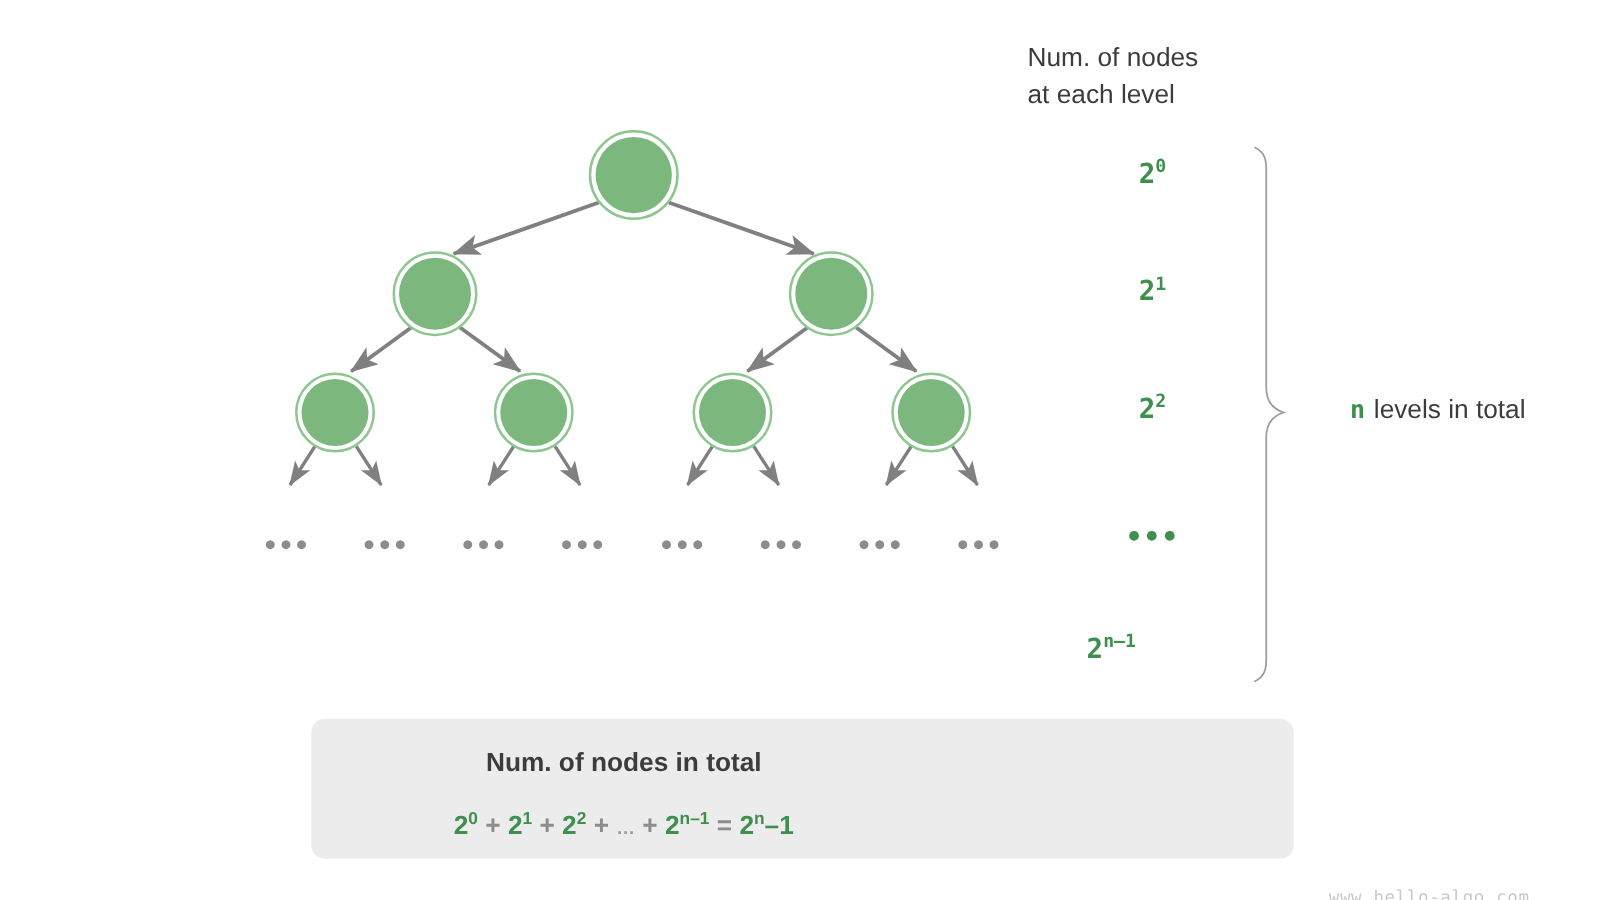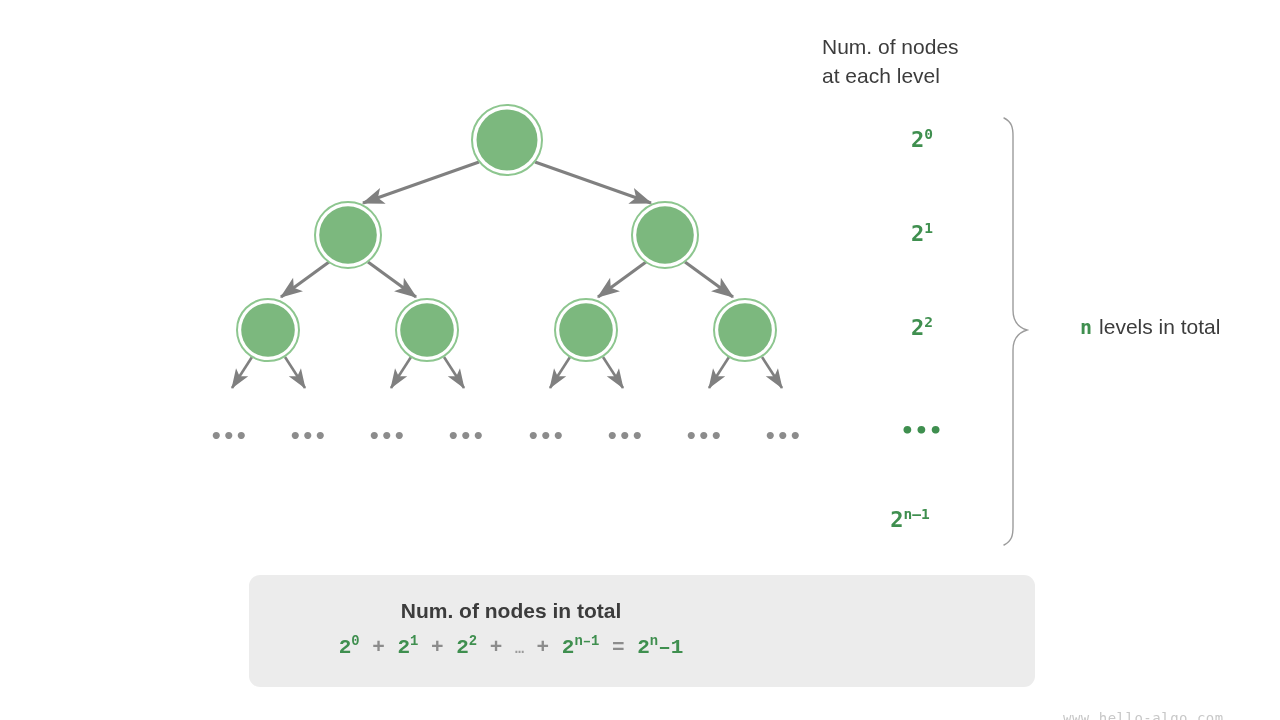--- a/index.html
+++ b/index.html
@@ -98,22 +98,22 @@
     position: absolute;
     text-align: center;
   }
   .summary-heading {
     font-size: 21px;
     font-weight: bold;
     color: #3c3c3c;
     white-space: nowrap;
   }
   .summary-formula {
-    margin-top: 13px;
-    font-family: Liberation Mono, monospace;
+    margin-top: 26px;
+    font-family: Liberation Sans, sans-serif;
     font-weight: bold;
     font-size: 21px;
     white-space: nowrap;
   }
   .summary-formula .t  { color: #3f8f4f; }
   .summary-formula .op { color: #8c8c8c; font-weight: bold; }
   .summary-formula .el { color: #9a9a9a; font-size: 15px; }
   .summary-formula sup {
     font-size: 0.66em;
     vertical-align: super;
@@ -223,40 +223,40 @@
 </div>
 
 <div class="abs level-label" style="left:847px; top:315px;">
   <span>2</span><sup>2</sup>
 </div>
 
 <div class="abs level-label dots" style="left:847px; top:418px;">
   <span>•••</span>
 </div>
 
-<div class="abs level-label" style="left:835px; top:507px;">
+<div class="abs level-label" style="left:814px; top:507px;">
   <span>2</span><sup>n–1</sup>
 </div>
 
 <div class="abs" id="brace-caption">
   <span class="var">n</span><span>levels in total</span>
 </div>
 
 <div class="abs tree-dots" style="left:209px; top:424px;">•••</div>
 <div class="abs tree-dots" style="left:288px; top:424px;">•••</div>
 <div class="abs tree-dots" style="left:367px; top:424px;">•••</div>
 <div class="abs tree-dots" style="left:446px; top:424px;">•••</div>
 <div class="abs tree-dots" style="left:526px; top:424px;">•••</div>
 <div class="abs tree-dots" style="left:605px; top:424px;">•••</div>
 <div class="abs tree-dots" style="left:684px; top:424px;">•••</div>
 <div class="abs tree-dots" style="left:763px; top:424px;">•••</div>
 
 <div class="abs" id="summary-box">
 
-  <div class="summary-col" style="left:0px; top:24px; width:500px;padding-left:12px;">
+  <div class="summary-col" style="left:0px; top:24px; width:500px;">
     <div class="summary-heading">Num. of nodes in total</div>
     <div class="summary-formula">
       <span class="t">2<sup>0</sup></span>
       <span class="op">+</span>
       <span class="t">2<sup>1</sup></span>
       <span class="op">+</span>
       <span class="t">2<sup>2</sup></span>
       <span class="op">+</span>
       <span class="el">…</span>
       <span class="op">+</span>

